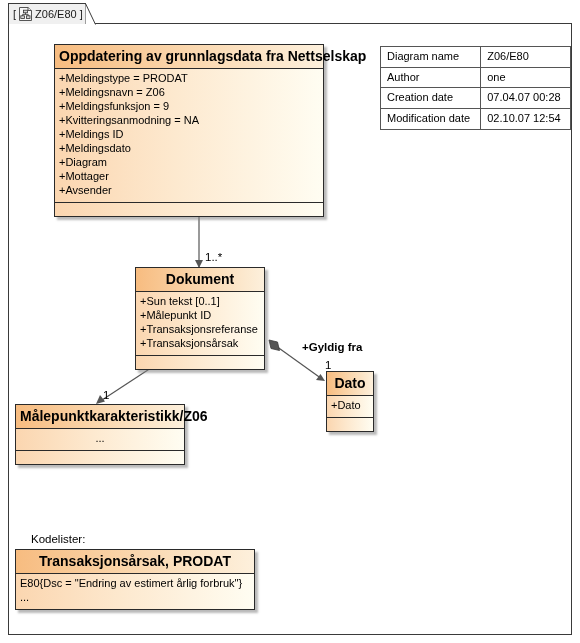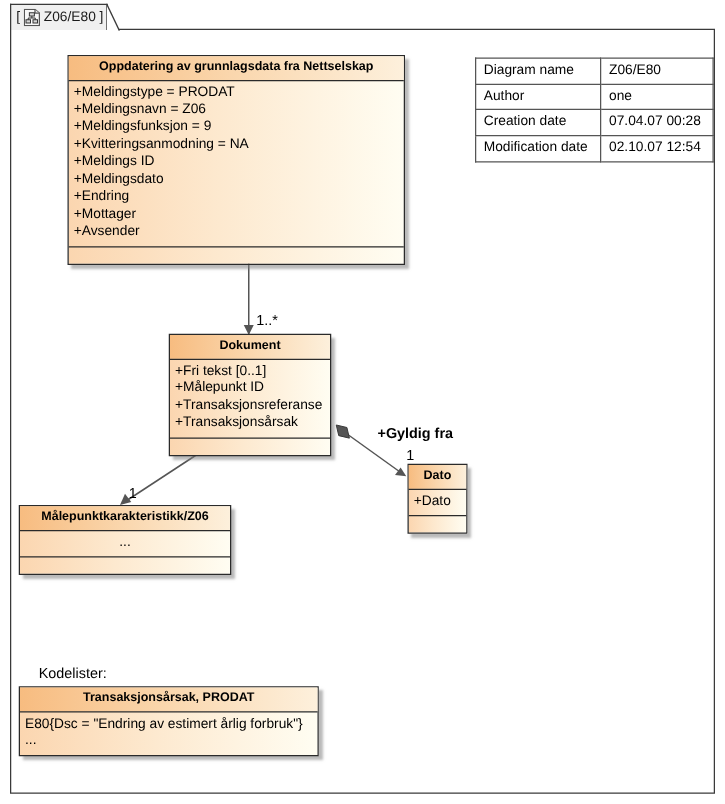--- a/index.html
+++ b/index.html
@@ -101,21 +101,21 @@
     border: 1px solid #2a2a2a;
     background: linear-gradient(to right, #fbd6b0 0%, #fde9cf 45%, #fffdf2 100%);
     box-shadow: 3px 3px 2px rgba(130,130,130,0.55);
     z-index: 3;
   }
   .uml-title {
     box-sizing: border-box;
     border-bottom: 1px solid #2a2a2a;
     background: linear-gradient(to right, #f7bc80 0%, #fad7ae 50%, #fdf0dc 100%);
     font-weight: bold;
-    font-size: 10px;
+    font-size: 14px;
     color: #000;
     text-align: center;
     padding: 3px 4px 4px 4px;
     line-height: 1.15;
     white-space: nowrap;
   }
   .uml-attrs {
     box-sizing: border-box;
     border-bottom: 1px solid #2a2a2a;
     padding: 3px 4px 4px 4px;
@@ -223,31 +223,31 @@
 
     <div class="uml" style="left:45px; top:20px; width:270px;">
       <div class="uml-title">Oppdatering av grunnlagsdata fra Nettselskap</div>
       <div class="uml-attrs">
         <div>+Meldingstype = PRODAT</div>
         <div>+Meldingsnavn = Z06</div>
         <div>+Meldingsfunksjon = 9</div>
         <div>+Kvitteringsanmodning = NA</div>
         <div>+Meldings ID</div>
         <div>+Meldingsdato</div>
-        <div>+Endring</div>
+        <div>+Diagram</div>
         <div>+Mottager</div>
         <div>+Avsender</div>
       </div>
       <div class="uml-ops"></div>
     </div>
 
     <div class="uml" style="left:126px; top:243px; width:130px;">
       <div class="uml-title">Dokument</div>
       <div class="uml-attrs">
-        <div>+Fri tekst [0..1]</div>
+        <div>+Sun tekst [0..1]</div>
         <div>+Målepunkt ID</div>
         <div>+Transaksjonsreferanse</div>
         <div>+Transaksjonsårsak</div>
       </div>
       <div class="uml-ops"></div>
     </div>
 
     <div class="uml" style="left:6px; top:380px; width:170px;">
       <div class="uml-title">Målepunktkarakteristikk/Z06</div>
       <div class="uml-attrs">

